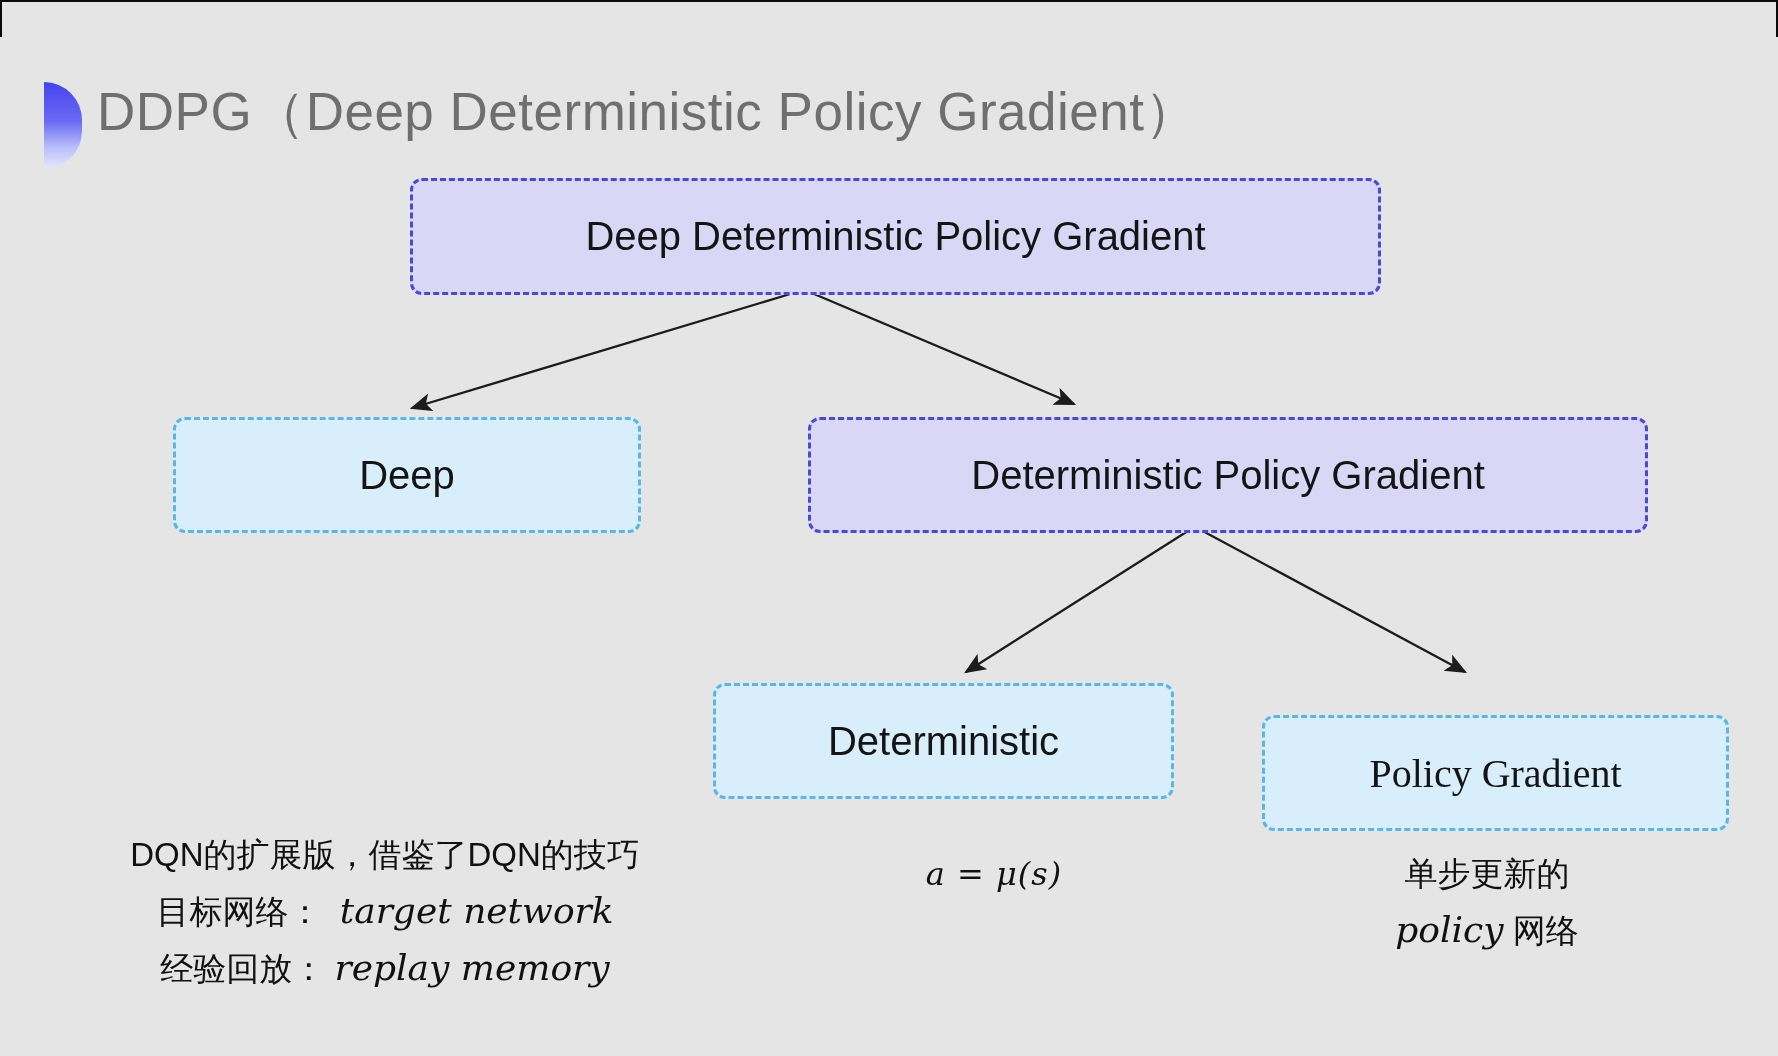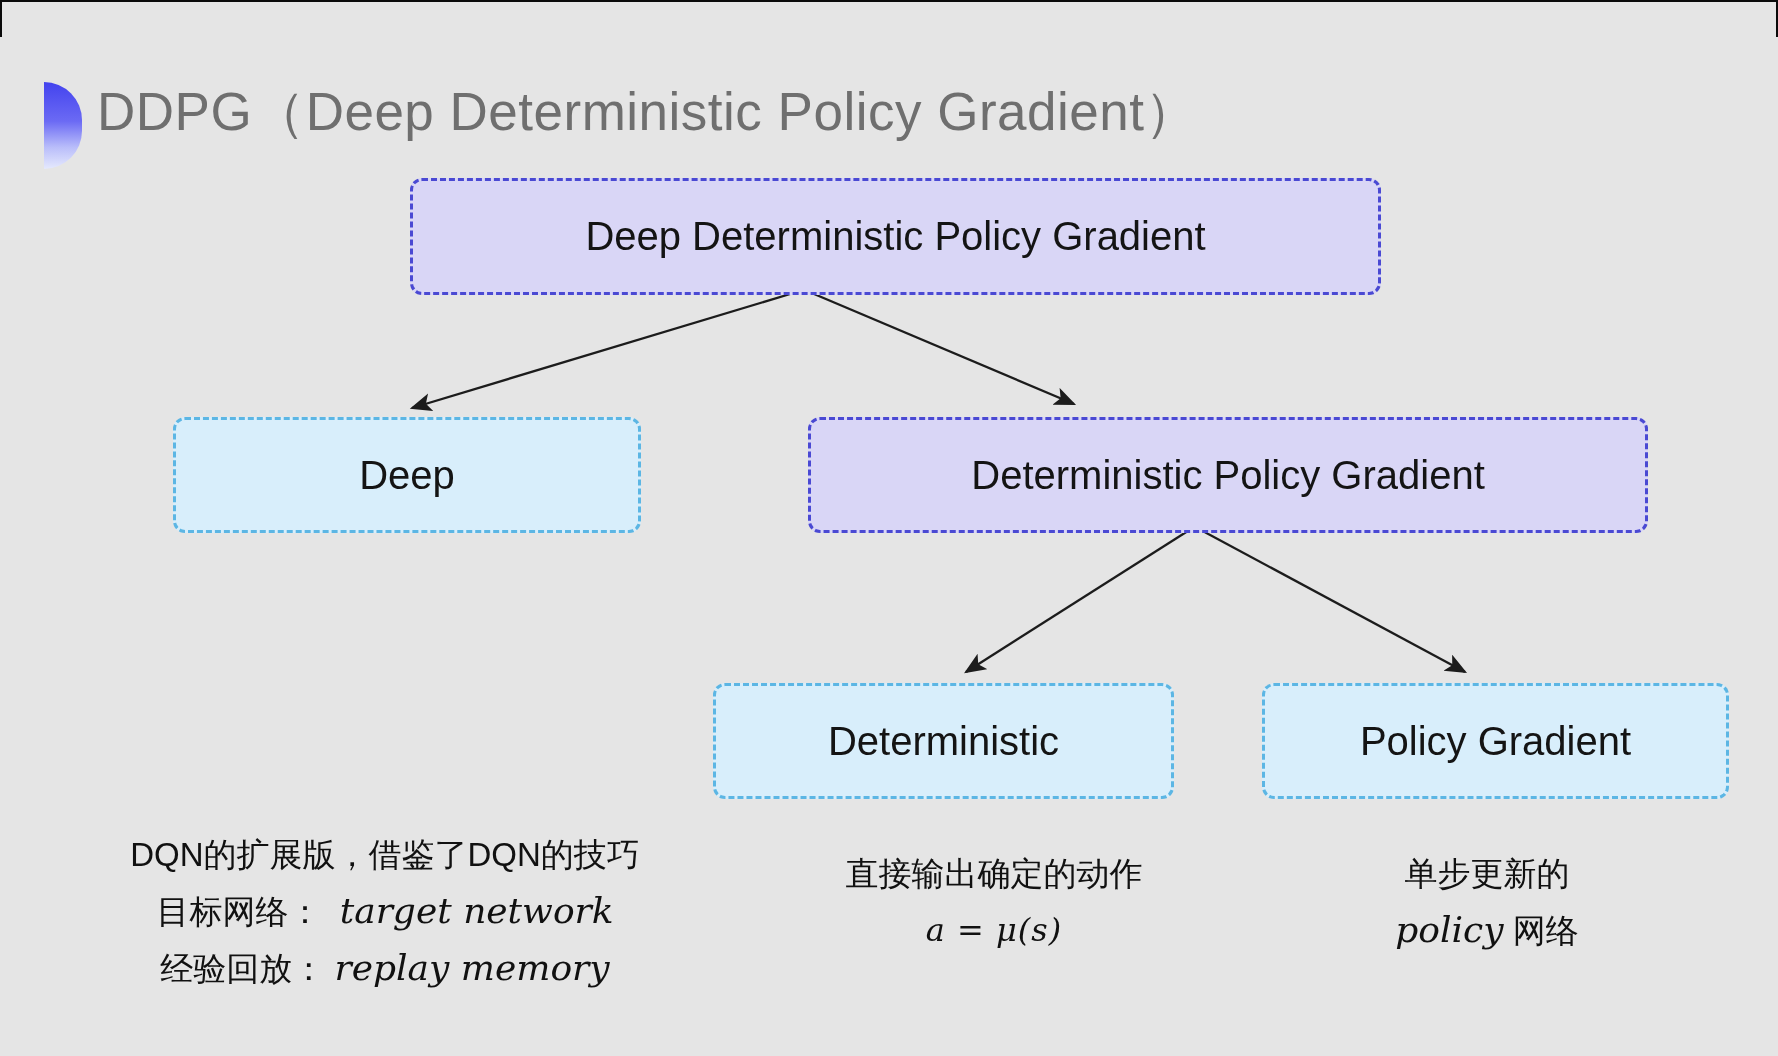--- a/index.html
+++ b/index.html
@@ -34,21 +34,21 @@
     border-radius:12px;
     font-size:40px;color:#141414;
     white-space:nowrap;
   }
   .node.purple{background:#d9d6f6;border:3px dashed #4a49d3;}
   .node.cyan{background:#d8eefb;border:3px dashed #5cb6e4;}
   .node-root{left:410px;top:178px;width:965px;height:111px;}
   .node-deep{left:173px;top:417px;width:462px;height:110px;}
   .node-dpg {left:808px;top:417px;width:834px;height:110px;}
   .node-det {left:713px;top:683px;width:455px;height:110px;}
-  .node-pg  {left:1262px;top:683px;width:461px;height:110px;}
+  .node-pg  {left:1262px;top:715px;width:461px;height:110px;font-family:Liberation Serif, serif;}
 
   .arrows{position:absolute;left:0;top:0;width:1778px;height:1056px;pointer-events:none;}
 
   
   .note{
     position:absolute;text-align:center;color:#111111;
     font-size:33px;line-height:44px;
   }
   .note .row{display:block;margin-top:12px;}
   .note .row:first-child{margin-top:0;}
@@ -108,21 +108,20 @@
     <span>Policy Gradient</span>
   </div>
 
   <div class="note note-deep">
     <span class="row">DQN的扩展版，借鉴了DQN的技巧</span>
     <span class="row"><span>目标网络：</span>&nbsp;&nbsp;<span class="math">target network</span></span>
     <span class="row"><span>经验回放：</span>&nbsp;<span class="math">replay memory</span></span>
   </div>
 
   <div class="note note-det">
-    <span class="row">直接输出确定的动作</span>
     <span class="row formula">a = μ(s)</span>
   </div>
 
   <div class="note note-pg">
     <span class="row">单步更新的</span>
     <span class="row"><span class="math">policy</span><span> 网络</span></span>
   </div>
 
 </div>
 

